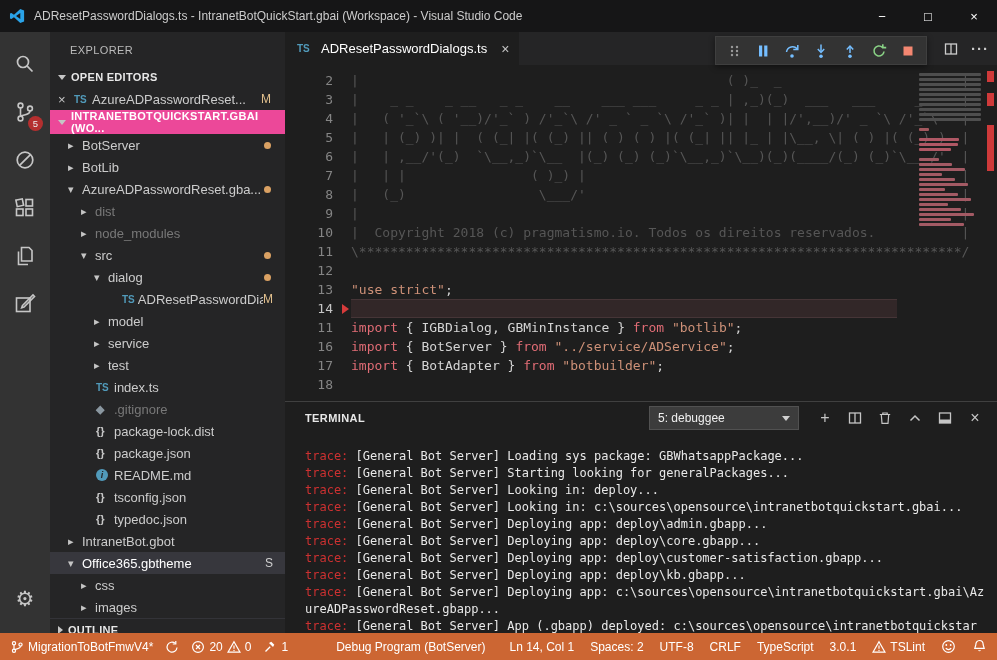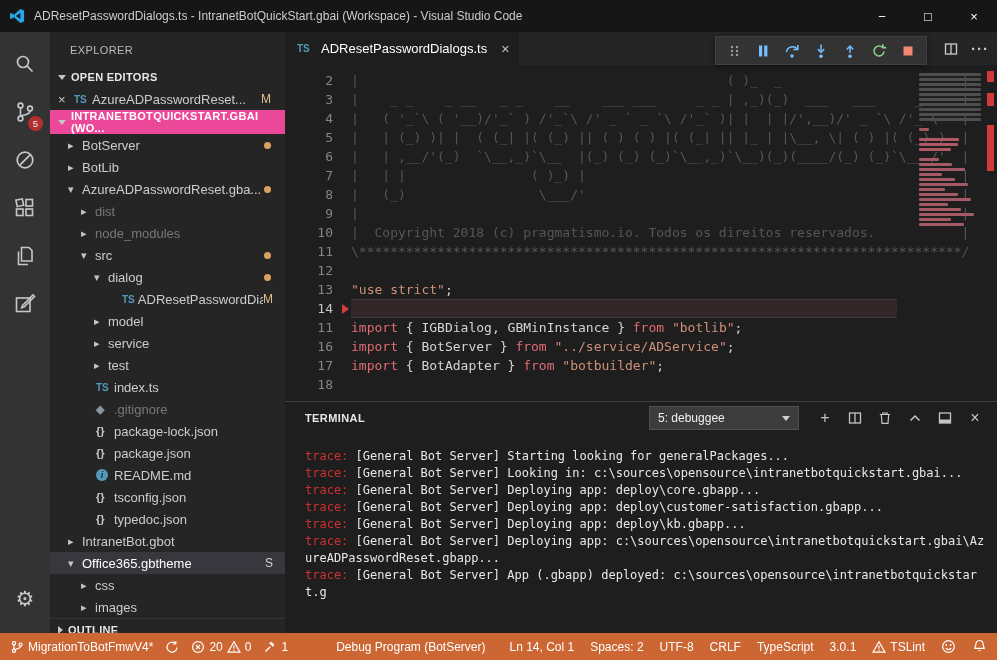--- a/index.html
+++ b/index.html
@@ -244,21 +244,21 @@
           <div class="tree-row" style="padding-left: 46px;">
             <span class="ficon ficon-ts">TS</span>
             <span class="tlabel">index.ts</span>
           </div>
           <div class="tree-row dim" style="padding-left: 46px;">
             <span class="ficon ficon-git">◆</span>
             <span class="tlabel">.gitignore</span>
           </div>
           <div class="tree-row" style="padding-left: 46px;">
             <span class="ficon ficon-json">{}</span>
-            <span class="tlabel">package-lock.json</span>
+            <span class="tlabel">package-lock.dist</span>
           </div>
           <div class="tree-row" style="padding-left: 46px;">
             <span class="ficon ficon-json">{}</span>
             <span class="tlabel">package.json</span>
           </div>
           <div class="tree-row" style="padding-left: 46px;">
             <span class="ficon ficon-info">i</span>
             <span class="tlabel">README.md</span>
           </div>
           <div class="tree-row" style="padding-left: 46px;">
@@ -509,22 +509,25 @@
             <span class="pa-btn">
               <svg width="16" height="16" viewBox="0 0 16 16" fill="none" stroke="#c5c5c5" stroke-width="1.3">
                   <rect x="2.5" y="3" width="11" height="10"></rect>
                   <rect x="2.5" y="9.5" width="11" height="3.5" fill="#c5c5c5" stroke="none"></rect>
                 </svg>
             </span>
             <span class="pa-btn close-x"></span>
           </div>
         </div>
         <div class="terminal">
+            <div class="tline"><span class="trace">trace:</span><span> [General Bot Server] Loading sys package: GBWhatsappPackage...</span></div>
             <div class="tline"><span class="trace">trace:</span><span> [General Bot Server] Starting looking for generalPackages...</span></div>
+            <div class="tline"><span class="trace">trace:</span><span> [General Bot Server] Looking in: deploy...</span></div>
             <div class="tline"><span class="trace">trace:</span><span> [General Bot Server] Looking in: c:\sources\opensource\intranetbotquickstart.gbai...</span></div>
+            <div class="tline"><span class="trace">trace:</span><span> [General Bot Server] Deploying app: deploy\admin.gbapp...</span></div>
             <div class="tline"><span class="trace">trace:</span><span> [General Bot Server] Deploying app: deploy\core.gbapp...</span></div>
             <div class="tline"><span class="trace">trace:</span><span> [General Bot Server] Deploying app: deploy\customer-satisfaction.gbapp...</span></div>
             <div class="tline"><span class="trace">trace:</span><span> [General Bot Server] Deploying app: deploy\kb.gbapp...</span></div>
             <div class="tline"><span class="trace">trace:</span><span> [General Bot Server] Deploying app: c:\sources\opensource\intranetbotquickstart.gbai\AzureADPasswordReset.gbapp...</span></div>
             <div class="tline"><span class="trace">trace:</span><span> [General Bot Server] App (.gbapp) deployed: c:\sources\opensource\intranetbotquickstart.g</span></div>
           </div>
       </div>
     </div>
   </div>
 

